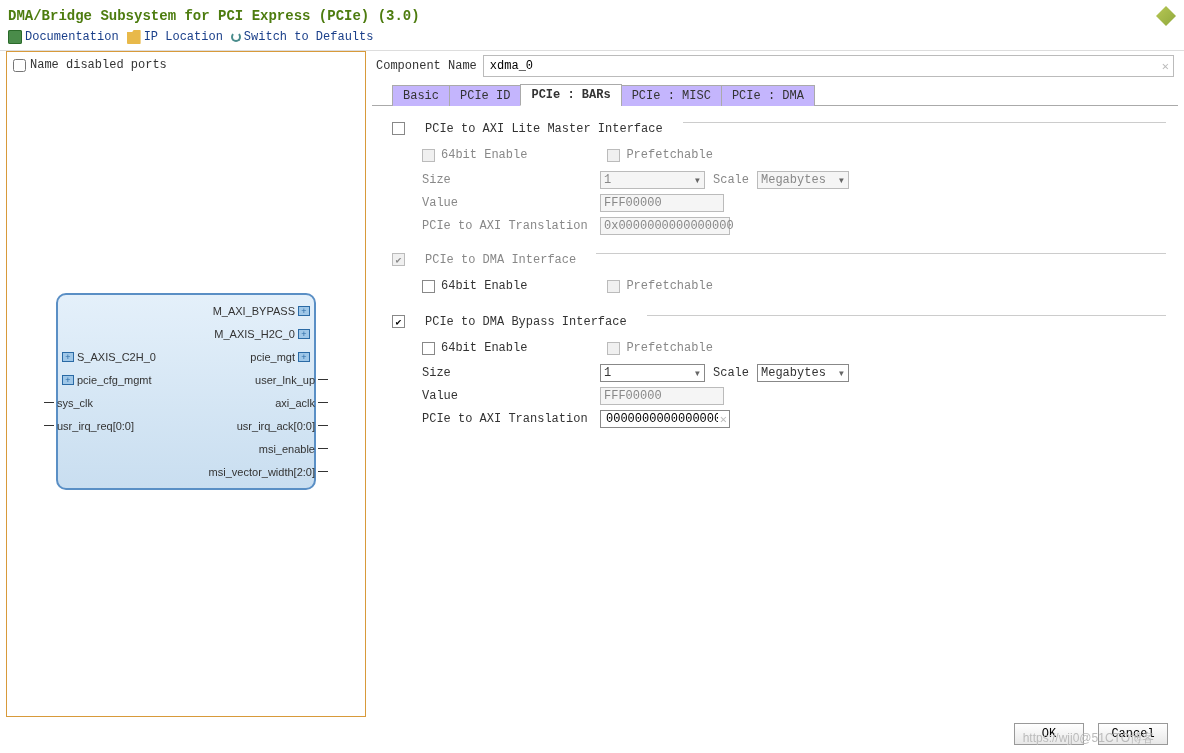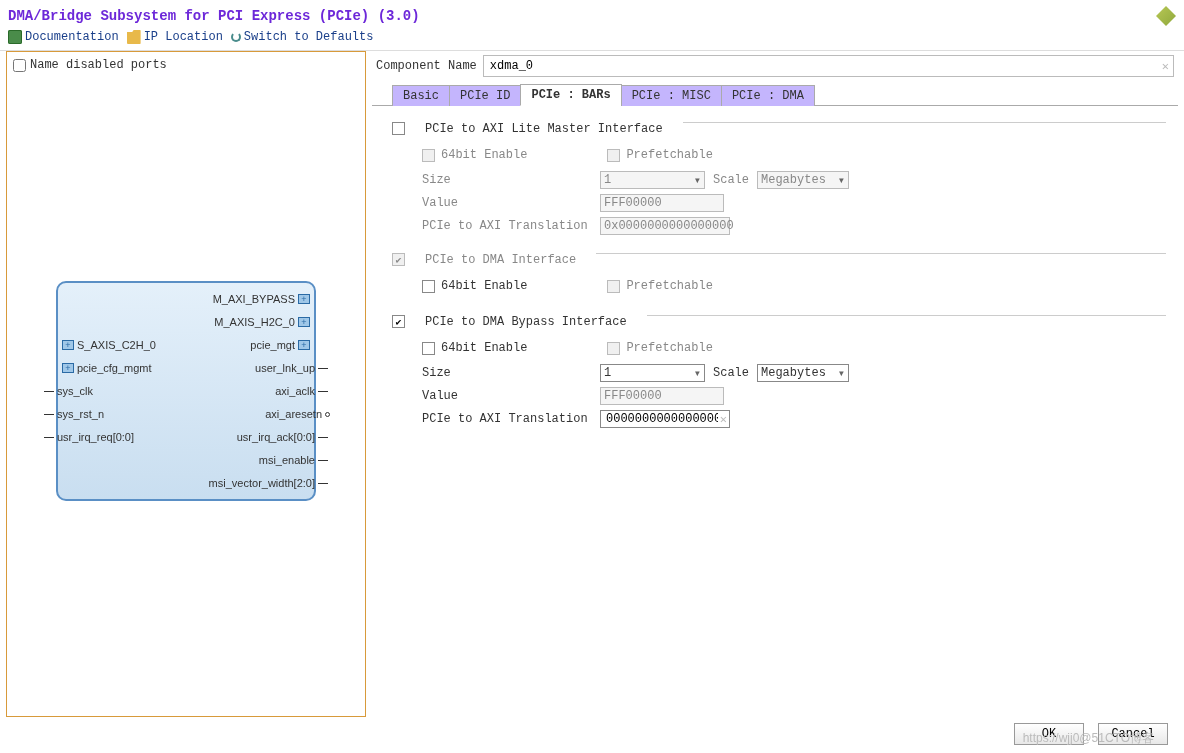--- a/index.html
+++ b/index.html
@@ -15,21 +15,21 @@
     flex-direction: column;
     overflow: hidden;
   }
   .title-bar {
     padding: 6px 8px 2px 8px;
     display: flex;
     align-items: center;
     justify-content: space-between;
   }
   .title-text {
-    color: #6d28d9;
+    color: #4d7c0f;
     font-size: 14px;
     font-weight: bold;
     text-align: center;
   }
   .xilinx-logo {
     width: 20px; height: 20px;
     background: linear-gradient(135deg,#b8c855 0%,#8fa83c 100%);
     clip-path: polygon(50% 0%, 100% 50%, 50% 100%, 0% 50%);
   }
   .toolbar {
@@ -279,30 +279,20 @@
               <span>sys_clk</span>
             </span>
             <span class="ip-right">
               <span>axi_aclk</span>
               <span class="wire-r"></span>
             </span>
           </div>
         <div class="ip-row">
             <span class="ip-left">
               <span class="wire-l"></span>
-              <span>sys_rst_n</span>
-            </span>
-            <span class="ip-right">
-              <span>axi_aresetn</span>
-              <span class="dot-r"></span>
-            </span>
-          </div>
-        <div class="ip-row">
-            <span class="ip-left">
-              <span class="wire-l"></span>
               <span>usr_irq_req[0:0]</span>
             </span>
             <span class="ip-right">
               <span>usr_irq_ack[0:0]</span>
               <span class="wire-r"></span>
             </span>
           </div>
         <div class="ip-row">
             <span class="ip-right">
               <span>msi_enable</span>

